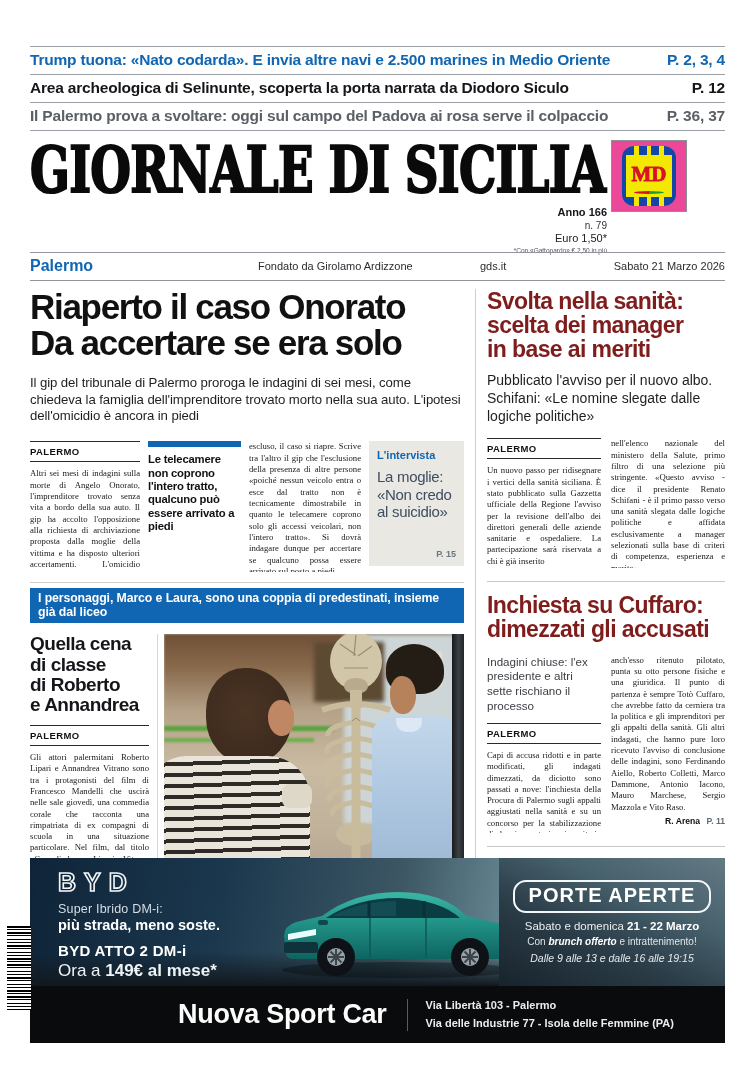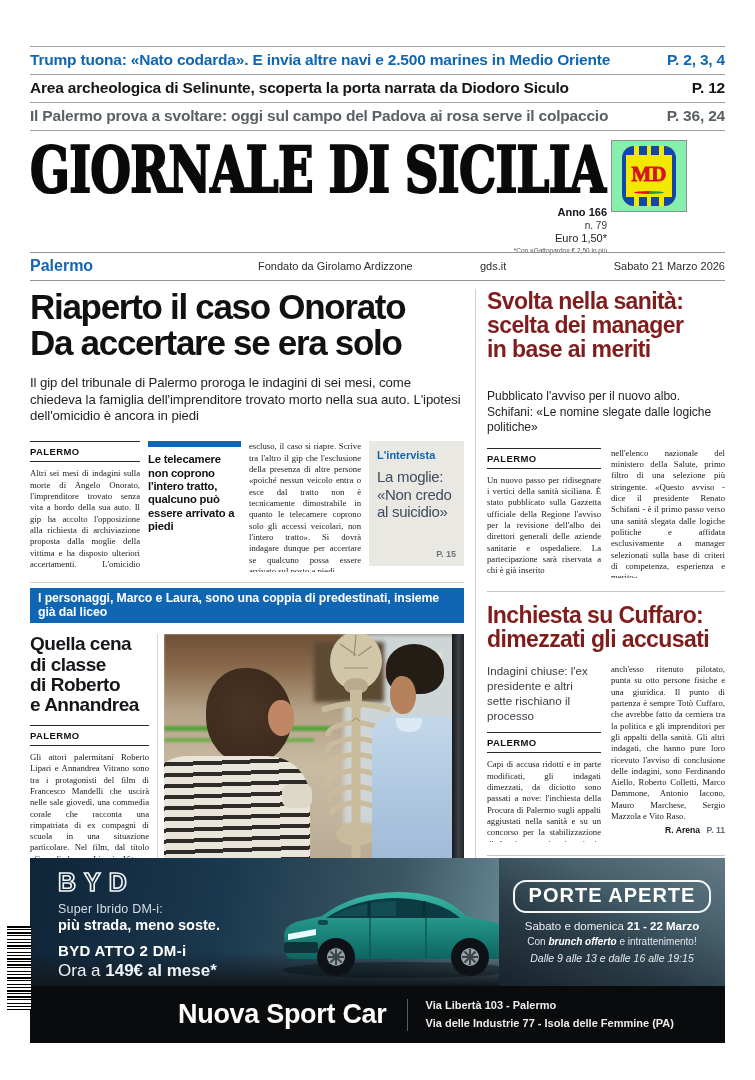--- a/index.html
+++ b/index.html
@@ -15,21 +15,21 @@
   .c-blue{color:#1066b2;}
   .c-black{color:#14161a;}
   .c-gray{color:#5b6066;}
   .strip-pages{font-weight:700;white-space:nowrap;margin-left:14px;}
 
   
   .masthead{position:absolute;left:30px;top:136px;width:695px;height:116px;}
   .mast-title{font-family:"DejaVu Serif",serif;font-weight:700;font-size:64px;line-height:1;
               white-space:nowrap;transform:scaleX(0.73);transform-origin:left top;
               -webkit-text-stroke:2.2px #0a0a0a;color:#0a0a0a;letter-spacing:-1px;margin-top:2px;}
-  .md-box{position:absolute;left:581px;top:4px;width:74px;height:70px;background:#86efac;
+  .md-box{position:absolute;left:581px;top:4px;width:74px;height:70px;background:#ec4899;
           border:1px solid #8a8f94;display:flex;align-items:center;justify-content:center;}
   .md-logo{width:54px;height:60px;background:#1445a8;border-radius:12px;position:relative;overflow:hidden;}
   .md-inner{position:absolute;left:4px;right:4px;top:0;bottom:0;background:#f2e800;}
   .md-teeth{position:absolute;left:4px;right:4px;height:9px;display:flex;justify-content:space-between;}
   .md-teeth.t{top:0;} .md-teeth.b{bottom:0;}
   .md-teeth span{width:8px;height:9px;background:#1445a8;}
   .md-text{position:absolute;left:0;right:0;top:16px;text-align:center;
            font-family:"Liberation Serif",serif;font-weight:700;font-size:21px;color:#d8112a;
            -webkit-text-stroke:0.8px #d8112a;}
   .md-swoosh{position:absolute;left:12px;right:12px;bottom:12px;height:3px;
@@ -108,21 +108,21 @@
   .ph-sleeve{left:118px;top:150px;width:30px;height:24px;background:#ded8c8;border-radius:8px;}
   .ph-hair-m{left:222px;top:10px;width:58px;height:50px;background:#241d15;border-radius:48% 52% 40% 40%;}
   .ph-face-m{left:226px;top:42px;width:26px;height:38px;background:#b5825c;border-radius:46% 54% 50% 50%;}
   .ph-shirt{left:208px;top:82px;width:92px;height:160px;border-radius:20px 26px 0 0;
             background:linear-gradient(180deg,#c3d7ea 0%,#aac4de 60%,#9db8d4 100%);}
   .ph-collar{left:232px;top:84px;width:26px;height:14px;background:#dce9f4;border-radius:0 0 10px 10px;}
   .ph-pole{left:288px;top:0;width:13px;height:242px;background:linear-gradient(90deg,#17191c,#3c4146,#1d2023);}
 
   
   .rh2{font-weight:800;font-size:23px;line-height:1.05;letter-spacing:-0.6px;white-space:pre-line;color:#7f1d1d;}
-  .rstand{margin-top:28px;font-size:12px;line-height:1.26;color:#1d1f23;}
+  .rstand{margin-top:11px;font-size:14px;line-height:1.26;color:#1d1f23;}
   .rcols{display:flex;gap:10px;margin-top:13px;}
   .rcol{width:114px;}
   .sanita-cols{height:130px;overflow:hidden;}
   .secdiv{height:1px;background:#c6c6c6;margin:13px 0 11px;}
   .csub{font-size:11.6px;line-height:1.28;color:#3c4046;}
   .cuffaro-cols{height:178px;overflow:hidden;}
   .cuffaro-cols .kicker{margin-top:9px;}
 
   .analisi{display:flex;margin-top:1px;}
   .an-text{flex:1;padding-right:8px;}
@@ -184,21 +184,21 @@
     <div class="strip c-blue">
       <span>Trump tuona: «Nato codarda». E invia altre navi e 2.500 marines in Medio Oriente</span>
       <span class="strip-pages">P. 2, 3, 4</span>
     </div>
     <div class="strip c-black">
       <span>Area archeologica di Selinunte, scoperta la porta narrata da Diodoro Siculo</span>
       <span class="strip-pages">P. 12</span>
     </div>
     <div class="strip c-gray">
       <span>Il Palermo prova a svoltare: oggi sul campo del Padova ai rosa serve il colpaccio</span>
-      <span class="strip-pages">P. 36, 24</span>
+      <span class="strip-pages">P. 36, 37</span>
     </div>
   </div>
 
   <div class="masthead">
     <div class="mast-title">GIORNALE DI SICILIA</div>
     <div class="md-box">
       <div class="md-logo">
         <div class="md-inner"></div>
         <div class="md-teeth t">
             <span></span>

